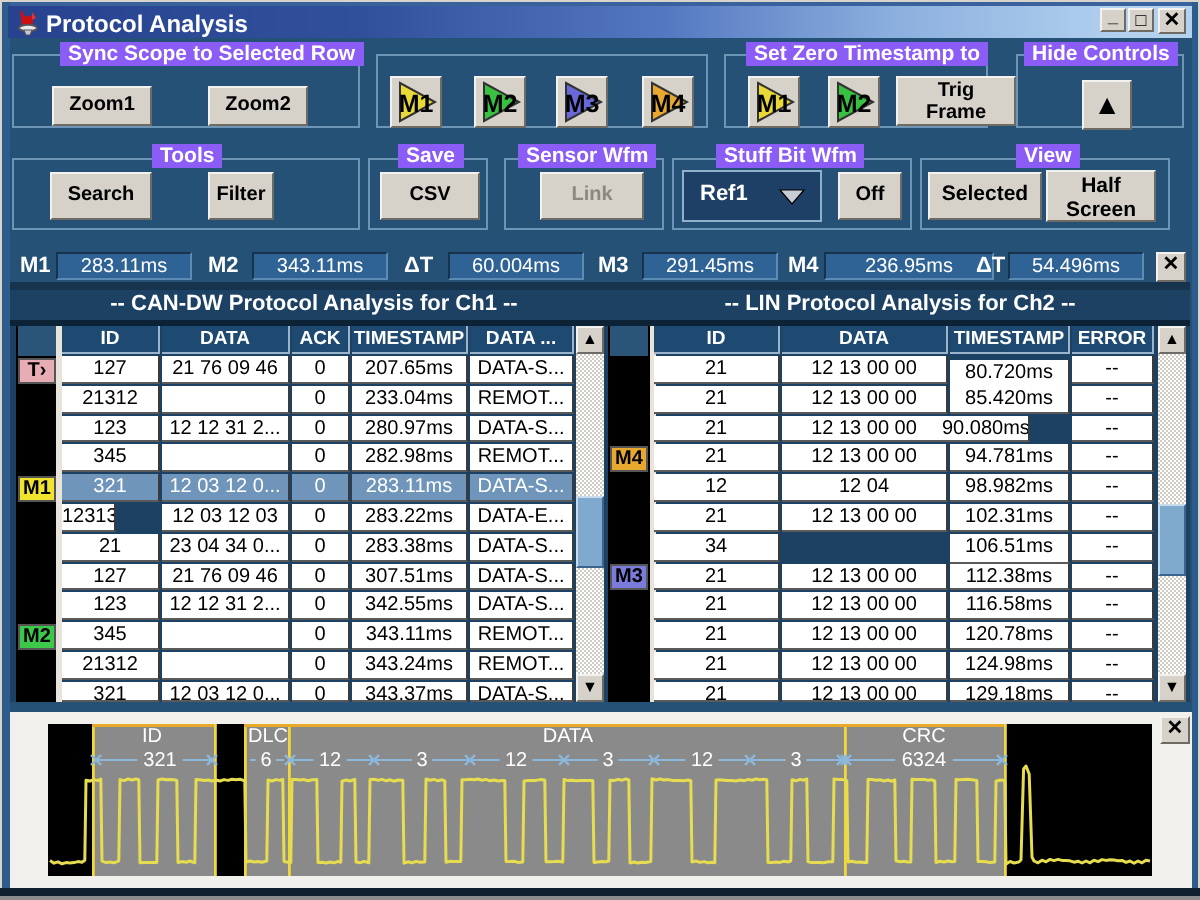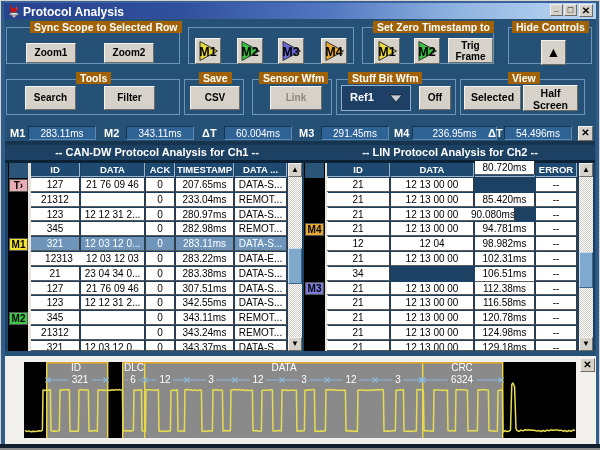--- a/index.html
+++ b/index.html
@@ -1,21 +1,21 @@
 <!DOCTYPE html>
 <html><head><meta charset="utf-8"><style>
 *{margin:0;padding:0;box-sizing:border-box}
 body{width:600px;height:450px;font-family:'Liberation Sans',sans-serif;background:#d8d4cc;overflow:hidden}
 #win{position:absolute;left:0;top:0;width:600px;height:450px;background:#255177}
 .abs{position:absolute}
 .btn{position:absolute;background:#d6d2ca;border-top:1.5px solid #f4f2ee;border-left:1.5px solid #f4f2ee;
  border-right:1.5px solid #6e6a64;border-bottom:1.5px solid #6e6a64;color:#000;font-weight:bold;
  font-size:10px;text-align:center;font-family:'Liberation Sans',sans-serif}
 .grp{position:absolute;border:1px solid #6d96b6}
-.glab{position:absolute;color:#fff;font-weight:bold;font-size:10.5px;white-space:nowrap;background:#a16207;padding:0 4px}
+.glab{position:absolute;color:#fff;font-weight:bold;font-size:10.5px;white-space:nowrap;background:#8b5cf6;padding:0 4px}
 .mlab{position:absolute;color:#fff;font-weight:bold;font-size:11px}
 .mfield{position:absolute;background:#2f6396;border-top:1px solid #16344e;border-left:1px solid #16344e;
  border-bottom:1px solid #5c8cb4;border-right:1px solid #5c8cb4;color:#fff;font-size:10px;text-align:center;height:14px;line-height:13px}
 .th{position:absolute;background:#1e4a72;color:#fff;font-weight:bold;font-size:9.5px;text-align:center;
  line-height:14px;border-right:1px solid #9ab4cc;border-bottom:1px solid #9ab4cc;white-space:nowrap;overflow:hidden}
 .td{position:absolute;background:#fff;color:#000;font-size:10px;text-align:center;line-height:13.5px;
  border-right:1px solid #3a3a3a;border-bottom:1px solid #5a5a5a;white-space:nowrap;overflow:hidden}
 .td.sel{background:#6f95ba;color:#fff}
 .xbtn{position:absolute;background:#d6d2ca;border-top:1.5px solid #f4f2ee;border-left:1.5px solid #f4f2ee;
  border-right:1.5px solid #6e6a64;border-bottom:1.5px solid #6e6a64;color:#000;font-weight:bold;
@@ -77,41 +77,41 @@
 
 <div class="btn" style="left:374px;top:38px;width:26px;height:26px"><svg width="22" height="22" style="margin-top:1px">
         <polygon points="3,1.5 20.5,11 3,20.5" fill="#e8d838" stroke="#333" stroke-width="1"></polygon>
         <text x="11" y="16" font-size="12.5" font-weight="bold" fill="#000" text-anchor="middle" font-family="Liberation Sans,sans-serif">M1</text>
       </svg></div>
 <div class="btn" style="left:414px;top:38px;width:26px;height:26px"><svg width="22" height="22" style="margin-top:1px">
         <polygon points="3,1.5 20.5,11 3,20.5" fill="#38c040" stroke="#333" stroke-width="1"></polygon>
         <text x="11" y="16" font-size="12.5" font-weight="bold" fill="#000" text-anchor="middle" font-family="Liberation Sans,sans-serif">M2</text>
       </svg></div>
 
-<div class="btn" style="left:448px;top:38px;width:45px;height:25px;font-size:10px;line-height:11px;padding-top:1px">Trig<br>Frame</div>
+<div class="btn" style="left:448px;top:38px;width:60px;height:25px;font-size:10px;line-height:11px;padding-top:1px">Trig<br>Frame</div>
 
 <div class="grp" style="left:508px;top:27px;width:84px;height:37px"></div>
 <div class="glab" style="left:512px;top:21px">Hide Controls</div>
 <div class="btn" style="left:541px;top:40px;width:25px;height:25px;font-size:14px;line-height:23px">▲</div>
 
 <div class="grp" style="left:6px;top:79px;width:174px;height:36px"></div>
 <div class="glab" style="left:76px;top:72px">Tools</div>
 <div class="btn" style="left:25px;top:86px;width:51px;height:24px;line-height:21px">Search</div>
-<div class="btn" style="left:104px;top:86px;width:51px;height:24px;line-height:21px">Filter</div>
+<div class="btn" style="left:104px;top:86px;width:33px;height:24px;line-height:21px">Filter</div>
 
 <div class="grp" style="left:184px;top:79px;width:60px;height:36px"></div>
 <div class="glab" style="left:199px;top:72px">Save</div>
 <div class="btn" style="left:190px;top:86px;width:50px;height:24px;line-height:21px">CSV</div>
 
 <div class="grp" style="left:252px;top:79px;width:80px;height:36px"></div>
 <div class="glab" style="left:259px;top:72px">Sensor Wfm</div>
 <div class="btn" style="left:270px;top:86px;width:52px;height:24px;line-height:21px;color:#8c8880">Link</div>
 
 <div class="grp" style="left:336px;top:79px;width:120px;height:36px"></div>
-<div class="glab" style="left:348px;top:72px">Stuff Bit Wfm</div>
+<div class="glab" style="left:358px;top:72px">Stuff Bit Wfm</div>
 <div class="abs" style="left:341px;top:85px;width:70px;height:26px;background:#1e3f66;border:1px solid #8fb2cc"></div>
 <div class="abs" style="left:350px;top:91px;color:#fff;font-weight:bold;font-size:11px">Ref1</div>
 <svg class="abs" style="left:389px;top:94px" width="14" height="9">
       <polygon points="1,1 13,1 7,8" fill="#c8ccd4" stroke="#000" stroke-width="0.6"></polygon>
     </svg>
 <div class="btn" style="left:419px;top:86px;width:32px;height:24px;line-height:21px">Off</div>
 
 <div class="grp" style="left:460px;top:79px;width:125px;height:36px"></div>
 <div class="glab" style="left:508px;top:72px">View</div>
 <div class="btn" style="left:464px;top:86px;width:57px;height:24px;font-size:10.5px;line-height:21px">Selected</div>
@@ -168,21 +168,21 @@
 <div class="td" style="left:31px;top:222.4px;width:49px;height:13.8px">345</div>
 <div class="td" style="left:81px;top:222.4px;width:64px;height:13.8px"></div>
 <div class="td" style="left:146px;top:222.4px;width:29px;height:13.8px">0</div>
 <div class="td" style="left:176px;top:222.4px;width:58px;height:13.8px">282.98ms</div>
 <div class="td" style="left:235px;top:222.4px;width:52px;height:13.8px">REMOT...</div>
 <div class="td sel" style="left:31px;top:237.2px;width:49px;height:13.8px">321</div>
 <div class="td sel" style="left:81px;top:237.2px;width:64px;height:13.8px">12 03 12 0...</div>
 <div class="td sel" style="left:146px;top:237.2px;width:29px;height:13.8px">0</div>
 <div class="td sel" style="left:176px;top:237.2px;width:58px;height:13.8px">283.11ms</div>
 <div class="td sel" style="left:235px;top:237.2px;width:52px;height:13.8px">DATA-S...</div>
-<div class="td" style="left:31px;top:252.0px;width:57px;height:13.8px">12313</div>
+<div class="td" style="left:31px;top:252.0px;width:27px;height:13.8px">12313</div>
 <div class="td" style="left:81px;top:252.0px;width:64px;height:13.8px">12 03 12 03</div>
 <div class="td" style="left:146px;top:252.0px;width:29px;height:13.8px">0</div>
 <div class="td" style="left:176px;top:252.0px;width:58px;height:13.8px">283.22ms</div>
 <div class="td" style="left:235px;top:252.0px;width:52px;height:13.8px">DATA-E...</div>
 <div class="td" style="left:31px;top:266.8px;width:49px;height:13.8px">21</div>
 <div class="td" style="left:81px;top:266.8px;width:64px;height:13.8px">23 04 34 0...</div>
 <div class="td" style="left:146px;top:266.8px;width:29px;height:13.8px">0</div>
 <div class="td" style="left:176px;top:266.8px;width:58px;height:13.8px">283.38ms</div>
 <div class="td" style="left:235px;top:266.8px;width:52px;height:13.8px">DATA-S...</div>
 <div class="td" style="left:31px;top:281.6px;width:49px;height:13.8px">127</div>
@@ -209,21 +209,21 @@
 <div class="td" style="left:81px;top:340.8px;width:64px;height:13.8px;height:10.2px;overflow:hidden">12 03 12 0...</div>
 <div class="td" style="left:146px;top:340.8px;width:29px;height:13.8px;height:10.2px;overflow:hidden">0</div>
 <div class="td" style="left:176px;top:340.8px;width:58px;height:13.8px;height:10.2px;overflow:hidden">343.37ms</div>
 <div class="td" style="left:235px;top:340.8px;width:52px;height:13.8px;height:10.2px;overflow:hidden">DATA-S...</div>
 <div class="th" style="left:327px;top:163.0px;width:63px;height:14.0px">ID</div>
 <div class="th" style="left:391px;top:163.0px;width:83px;height:14.0px">DATA</div>
 <div class="th" style="left:475px;top:163.0px;width:60px;height:14.0px">TIMESTAMP</div>
 <div class="th" style="left:536px;top:163.0px;width:41px;height:14.0px">ERROR</div>
 <div class="td" style="left:327px;top:178.0px;width:63px;height:13.8px">21</div>
 <div class="td" style="left:391px;top:178.0px;width:83px;height:13.8px">12 13 00 00</div>
-<div class="td" style="left:475px;top:161px;width:60px;height:13.8px">80.720ms</div>
+<div class="td" style="left:475px;top:180px;width:60px;height:13.8px">80.720ms</div>
 <div class="td" style="left:536px;top:178.0px;width:41px;height:13.8px">--</div>
 <div class="td" style="left:327px;top:192.8px;width:63px;height:13.8px">21</div>
 <div class="td" style="left:391px;top:192.8px;width:83px;height:13.8px">12 13 00 00</div>
 <div class="td" style="left:475px;top:192.8px;width:60px;height:13.8px">85.420ms</div>
 <div class="td" style="left:536px;top:192.8px;width:41px;height:13.8px">--</div>
 <div class="td" style="left:327px;top:207.6px;width:63px;height:13.8px">21</div>
 <div class="td" style="left:391px;top:207.6px;width:83px;height:13.8px">12 13 00 00</div>
 <div class="td" style="left:471px;top:207.6px;width:44px;height:13.8px">90.080ms</div>
 <div class="td" style="left:536px;top:207.6px;width:41px;height:13.8px">--</div>
 <div class="td" style="left:327px;top:222.4px;width:63px;height:13.8px">21</div>

